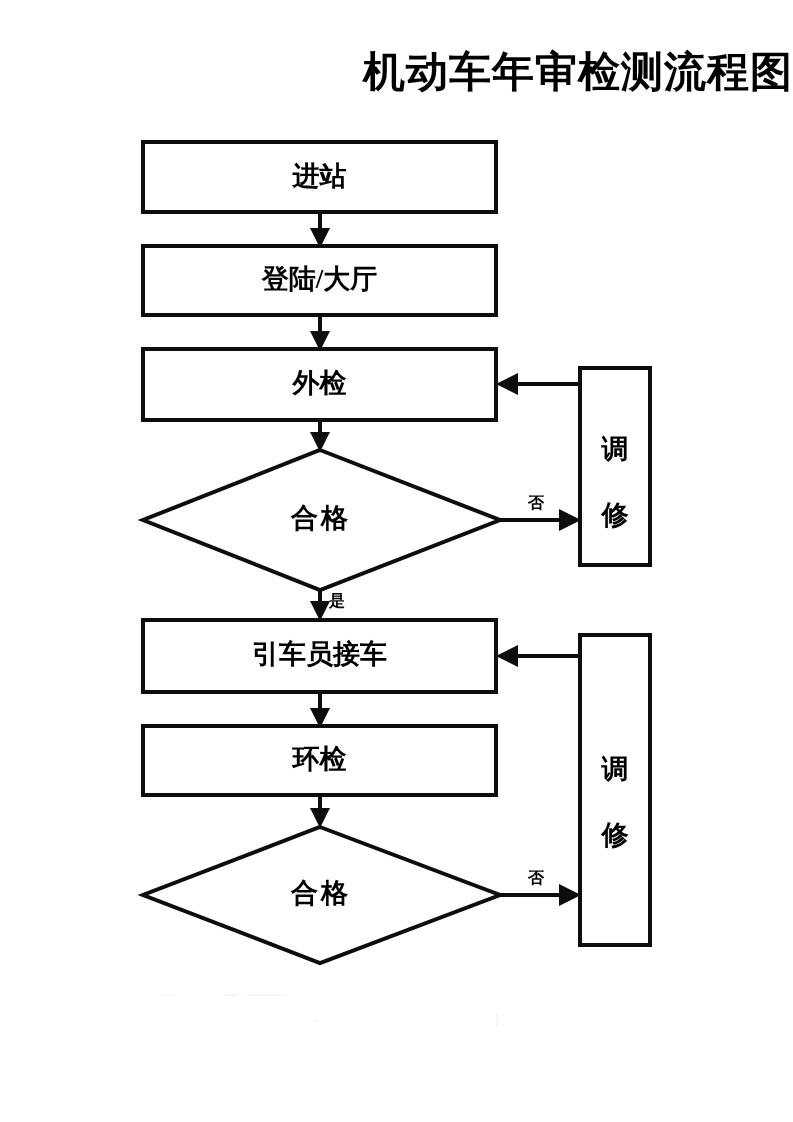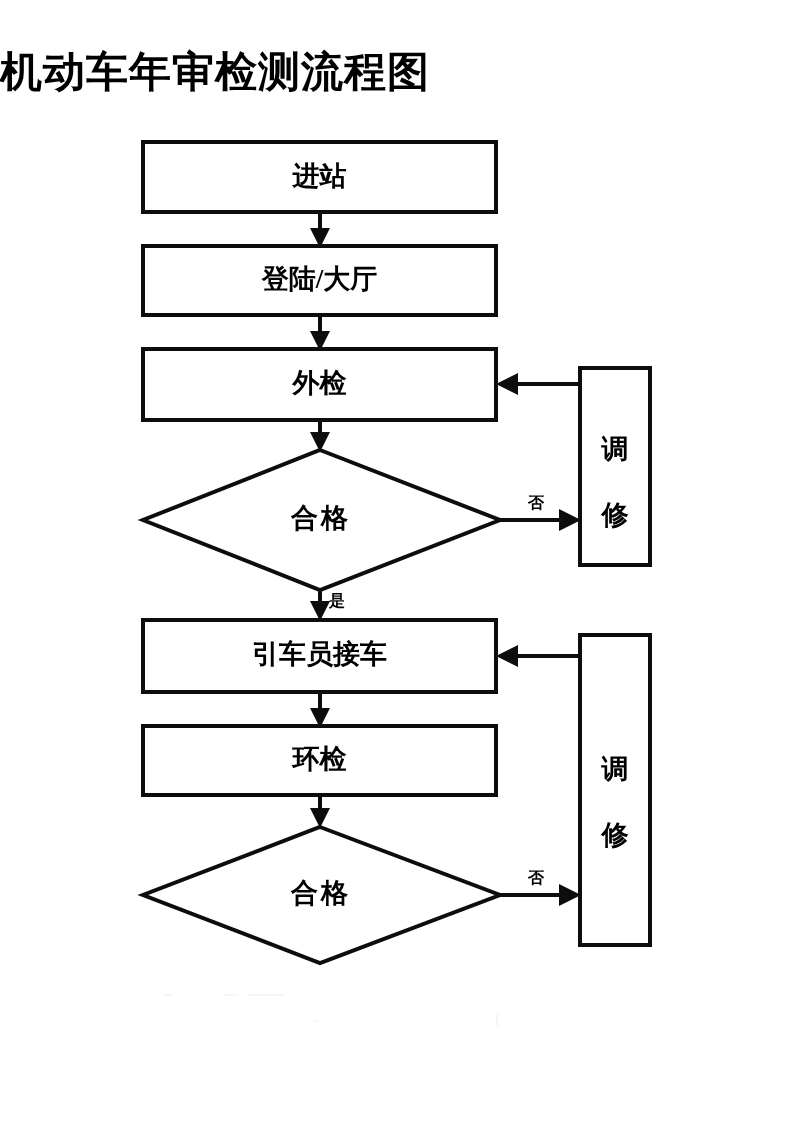--- a/index.html
+++ b/index.html
@@ -19,21 +19,21 @@
     left: 0;
     top: 0;
     width: 793px;
     height: 1122px;
   }
   .chart-title {
     position: absolute;
     left: 0;
     top: 44px;
     width: 793px;
-    text-align: left;
+    text-align: right;
     font-size: 42px;
     font-weight: 700;
     letter-spacing: 1px;
     color: #000000;
     font-family: "Liberation Sans", "DejaVu Sans", sans-serif;
     white-space: nowrap;
   }
   svg.diagram {
     position: absolute;
     left: 0;

